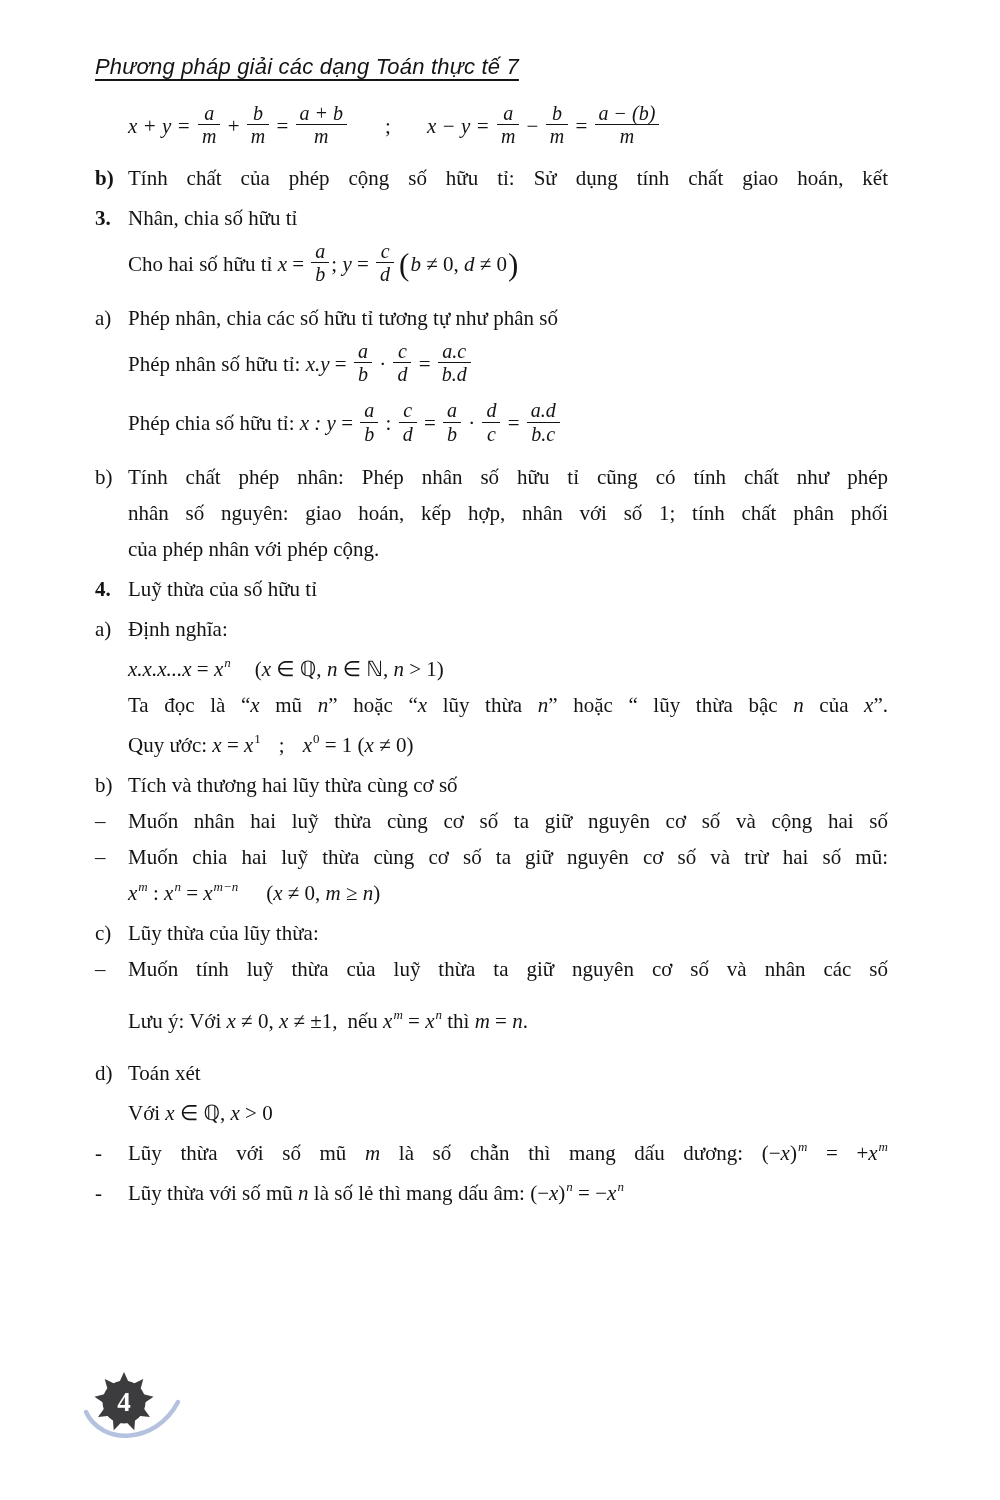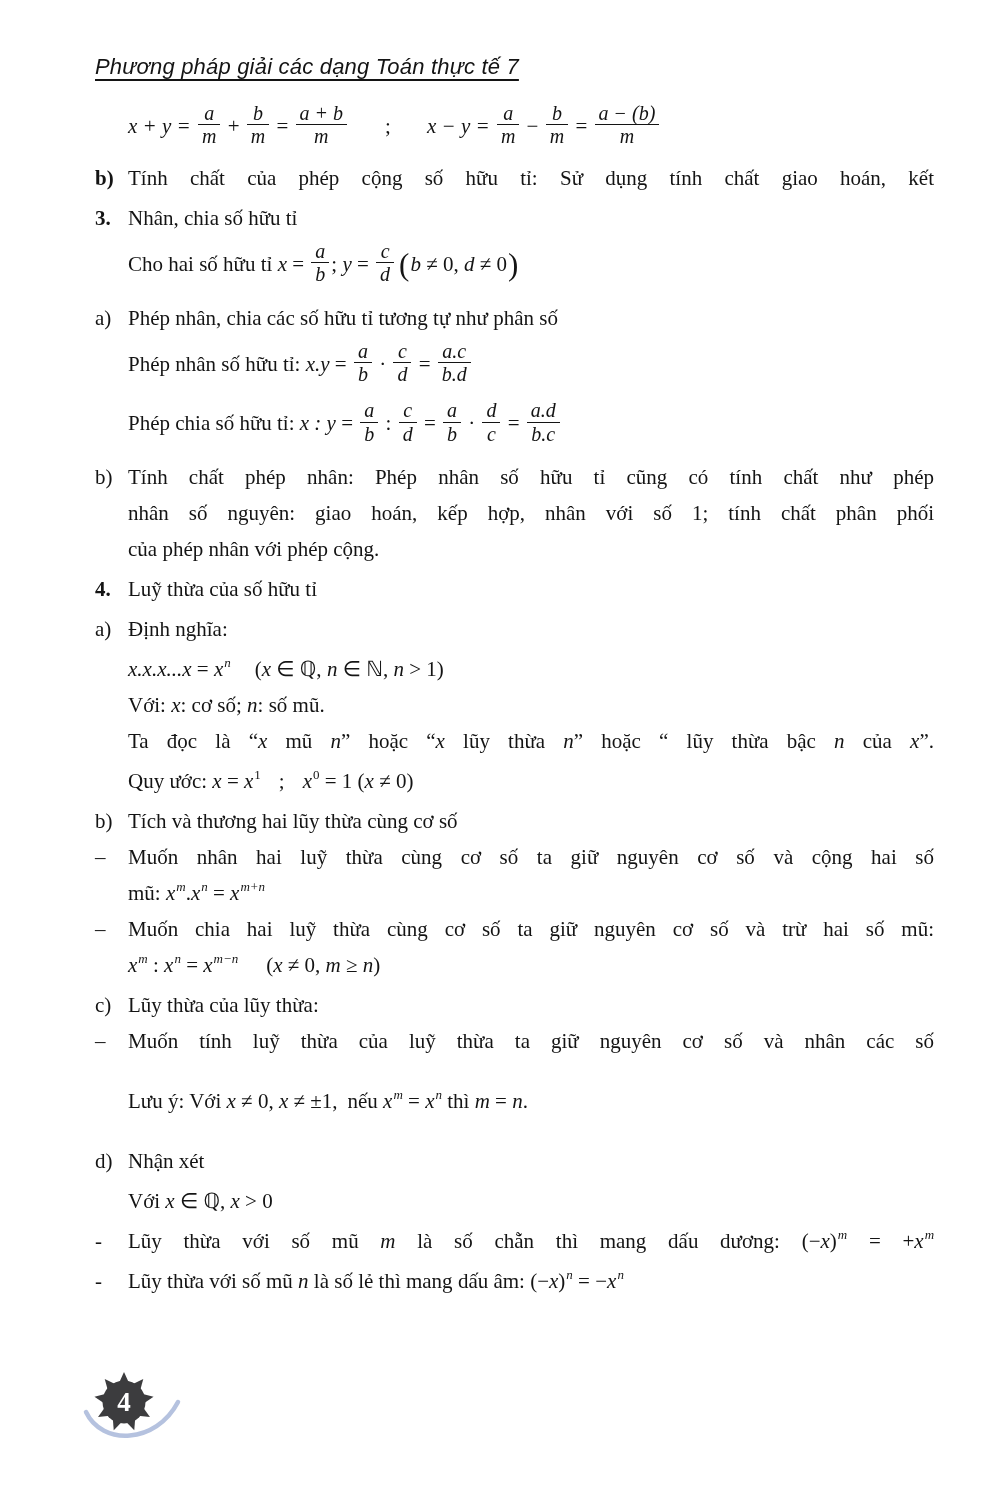--- a/index.html
+++ b/index.html
@@ -1,35 +1,35 @@
 <!DOCTYPE html>
 <html><head>
 <meta charset="utf-8">
 <style>
   html,body{margin:0;padding:0;background:#ffffff;}
   body{width:1000px;height:1500px;font-family:"Liberation Serif",serif;color:#141414;font-size:21px;position:relative;overflow:hidden;}
-  .page{box-sizing:border-box;width:1000px;height:1500px;padding:54px 66px 0 95px;position:relative;}
+  .page{box-sizing:border-box;width:1000px;height:1500px;padding:54px 112px 0 95px;position:relative;}
   .hdr{font-family:"Liberation Sans",sans-serif;font-style:italic;font-size:22px;letter-spacing:.2px;
        text-decoration:underline;text-underline-offset:5px;text-decoration-thickness:1.5px;margin-bottom:16px;}
   .row{display:flex;align-items:flex-end;line-height:36px;}
   .lbl{flex:0 0 33px;}
   .lbl.bold{font-weight:bold;}
   .txt{flex:1;min-width:0;}
   .just .txt{text-align:justify;text-align-last:justify;}
   .bd{font-weight:normal;}
   .it{font-style:italic;}
   sup.su{font-style:italic;font-size:13px;line-height:0;vertical-align:9px;margin-left:1px;}
   sup.su.up{font-style:normal;}
   .fr{display:inline-block;vertical-align:middle;text-align:center;font-style:italic;line-height:1.12;transform:translateY(-3px);margin:0 2px;}
   .fr .n{display:block;border-bottom:1.4px solid #141414;padding:0 4px;font-size:20px;}
   .fr .d{display:block;padding:0 4px;font-size:20px;}
   .bp{font-size:31px;line-height:0;vertical-align:-5px;padding:0 1px;font-style:normal;}
   .mfr{padding:7px 0;}
   .disp{padding:9px 0;}
-  .mt8{margin-top:24px;}
+  .mt8{margin-top:16px;}
   .mt4{margin-top:4px;}
   .badge{position:absolute;left:76px;top:1368px;width:112px;height:92px;}
 </style>
 </head>
 <body>
 
 <div class="page">
 
   <div class="hdr">Phương pháp giải các dạng Toán thực tế 7</div>
 
@@ -86,44 +86,36 @@
   </div>
   <div class="row mt4">
     <span class="lbl">a)</span>
     <span class="txt"><span class="bd">Định nghĩa:</span></span>
   </div>
 
   <div class="row mt4">
     <span class="lbl"></span>
     <span class="txt"><span class="it">x.x.x...x</span><span> = </span><span class="it">x</span><sup class="su">n</sup><span style="display: inline-block; width: 24px;"></span><span>(</span><span class="it">x</span><span> ∈ ℚ, </span><span class="it">n</span><span> ∈ ℕ, </span><span class="it">n</span><span> &gt; 1)</span></span>
   </div>
-  <div class="row">
-    <span class="lbl"></span>
-    <span class="txt"><span>Với: </span><span class="it">x</span><span>: cơ số; </span><span class="it">n</span><span>: số mũ.</span></span>
-  </div>
   <div class="row just">
     <span class="lbl"></span>
     <span class="txt"><span>Ta đọc là “</span><span class="it">x</span><span> mũ </span><span class="it">n</span><span>” hoặc “</span><span class="it">x</span><span> lũy thừa </span><span class="it">n</span><span>” hoặc “ lũy thừa bậc </span><span class="it">n</span><span> của </span><span class="it">x</span><span>”.</span></span>
   </div>
   <div class="row mt4">
     <span class="lbl"></span>
     <span class="txt"><span>Quy ước:  </span><span class="it">x</span><span> = </span><span class="it">x</span><sup class="su up">1</sup><span style="display: inline-block; width: 18px;"></span><span>;</span><span style="display: inline-block; width: 18px;"></span><span class="it">x</span><sup class="su up">0</sup><span> = 1 (</span><span class="it">x</span><span> ≠ 0)</span></span>
   </div>
 
   <div class="row mt4">
     <span class="lbl">b)</span>
     <span class="txt"><span class="bd">Tích và thương hai lũy thừa cùng cơ số</span></span>
   </div>
   <div class="row just">
     <span class="lbl">–</span>
     <span class="txt"><span>Muốn nhân hai luỹ thừa cùng cơ số ta giữ nguyên cơ số và cộng hai số</span></span>
-  </div>
-  <div class="row">
-    <span class="lbl"></span>
-    <span class="txt"><span>mũ:  </span><span class="it">x</span><sup class="su">m</sup><span>.</span><span class="it">x</span><sup class="su">n</sup><span> = </span><span class="it">x</span><sup class="su">m+n</sup></span>
   </div>
   <div class="row just">
     <span class="lbl">–</span>
     <span class="txt"><span>Muốn chia hai luỹ thừa cùng cơ số ta giữ nguyên cơ số và trừ hai số mũ:</span></span>
   </div>
   <div class="row">
     <span class="lbl"></span>
     <span class="txt"><span class="it">x</span><sup class="su">m</sup><span> : </span><span class="it">x</span><sup class="su">n</sup><span> = </span><span class="it">x</span><sup class="su">m−n</sup><span style="display: inline-block; width: 28px;"></span><span>(</span><span class="it">x</span><span> ≠ 0, </span><span class="it">m</span><span> ≥ </span><span class="it">n</span><span>)</span></span>
   </div>
 
@@ -135,21 +127,21 @@
     <span class="lbl">–</span>
     <span class="txt"><span>Muốn tính luỹ thừa của luỹ thừa ta </span><span class="bd">giữ nguyên cơ số và nhân các số</span></span>
   </div>
 
   <div class="row mt8">
     <span class="lbl"></span>
     <span class="txt"><span class="bd">Lưu ý:</span><span> Với </span><span class="it">x</span><span> ≠ 0, </span><span class="it">x</span><span> ≠ ±1,</span><span style="display: inline-block; width: 10px;"></span><span>nếu </span><span class="it">x</span><sup class="su">m</sup><span> = </span><span class="it">x</span><sup class="su">n</sup><span> thì </span><span class="it">m</span><span> = </span><span class="it">n</span><span>.</span></span>
   </div>
   <div class="row mt8">
     <span class="lbl">d)</span>
-    <span class="txt"><span class="bd">Nhận xét</span></span>
+    <span class="txt"><span class="bd">Toán xét</span></span>
   </div>
   <div class="row mt4">
     <span class="lbl"></span>
     <span class="txt"><span>Với </span><span class="it">x</span><span> ∈ ℚ, </span><span class="it">x</span><span> &gt; 0</span></span>
   </div>
   <div class="row just mt4">
     <span class="lbl">-</span>
     <span class="txt"><span>Lũy thừa với số mũ </span><span class="bd it">m</span><span> </span><span class="bd">là số chẵn</span><span> thì mang </span><span class="bd">dấu dương:</span><span> (−</span><span class="it">x</span><span>)</span><sup class="su">m</sup><span> = +</span><span class="it">x</span><sup class="su">m</sup></span>
   </div>
   <div class="row mt4">

